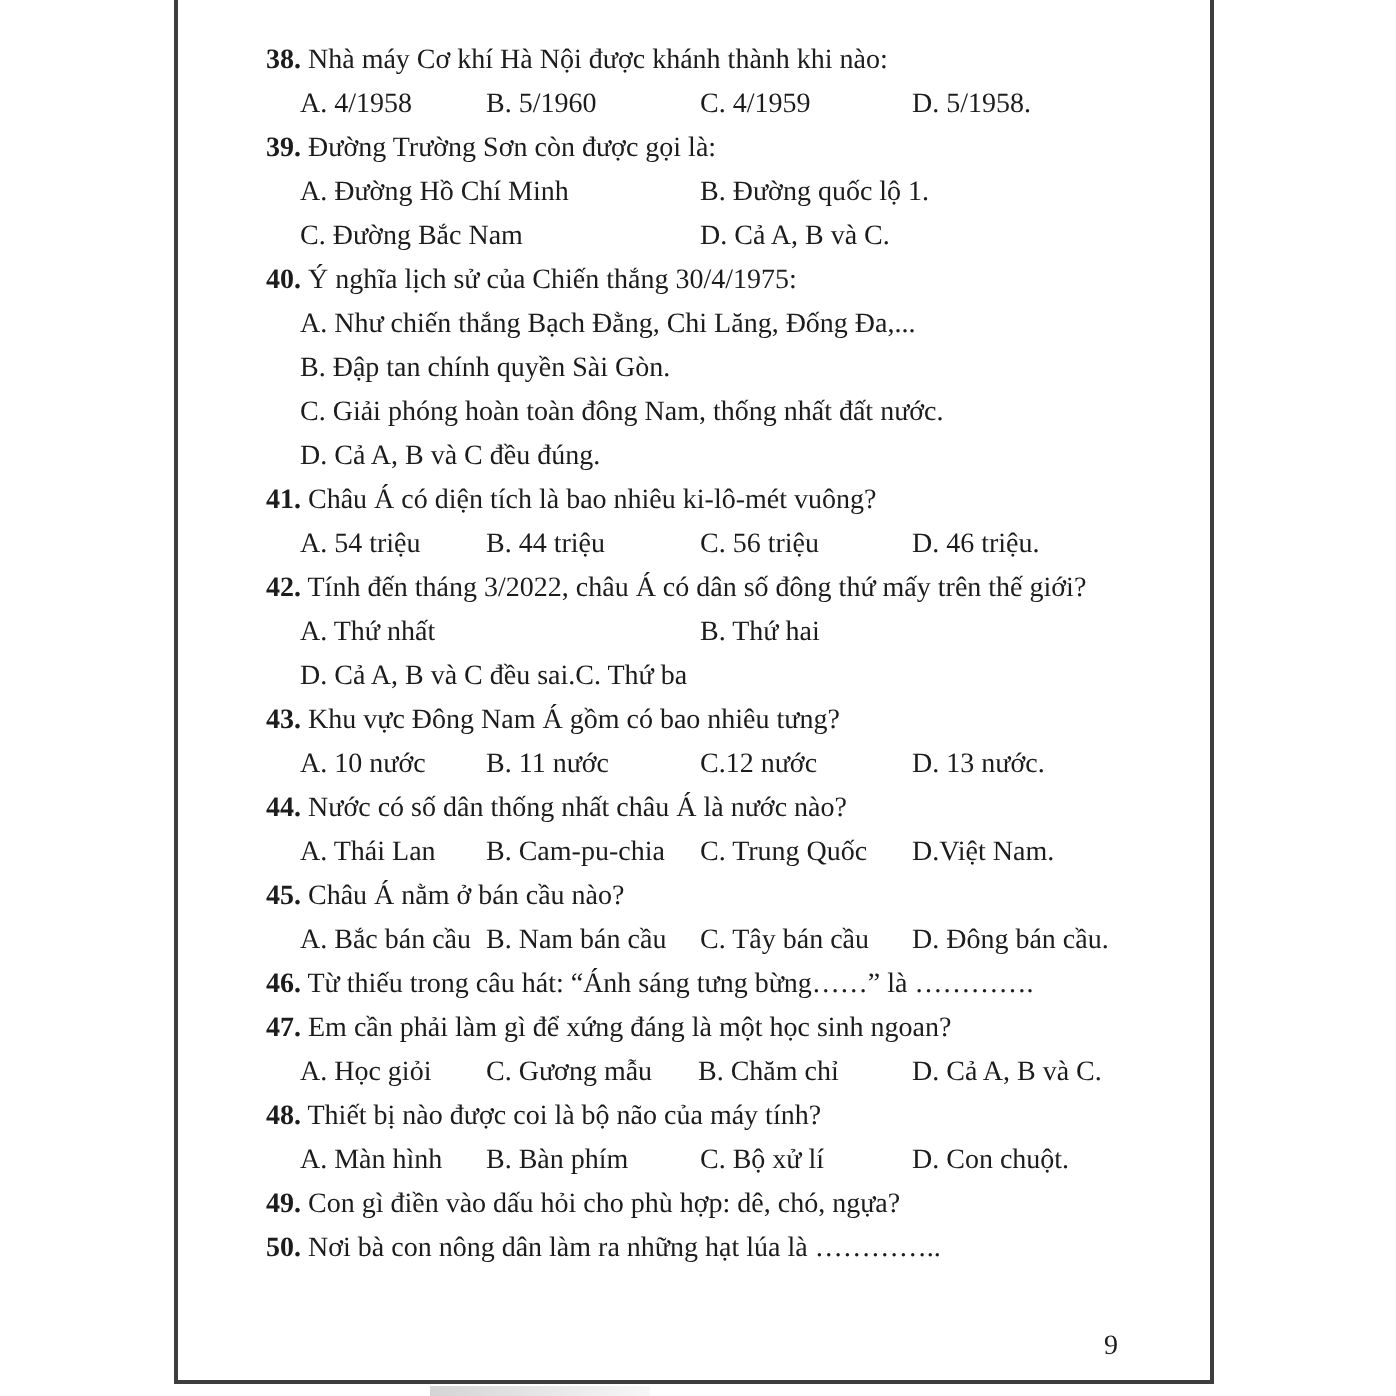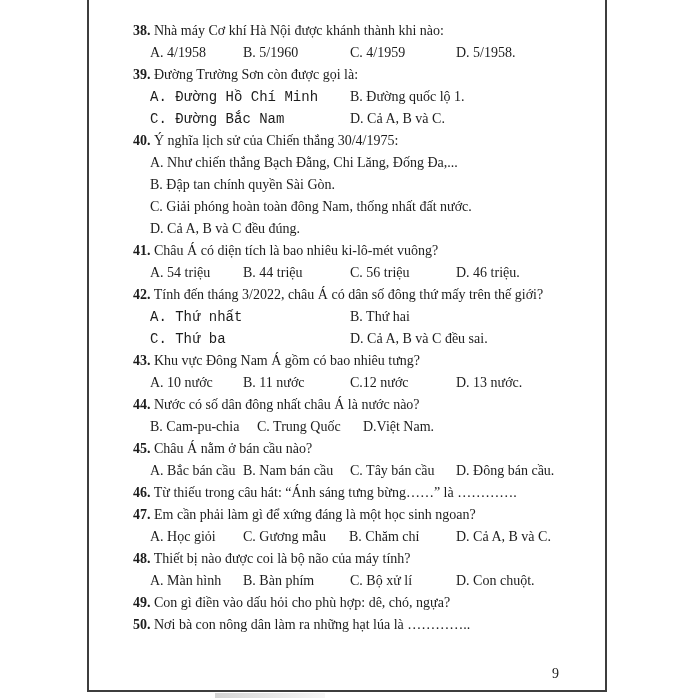--- a/index.html
+++ b/index.html
@@ -44,21 +44,21 @@
   .opt-row {
     line-height: 22px;
     padding-left: 17px;
     display: flex;
     white-space: nowrap;
   }
   .opt { display: inline-block; }
   .ca  { width: 93px;  flex: none; }
   .cb  { width: 107px; flex: none; }
   .cc  { width: 106px; flex: none; }
-  .cab { width: 200px; flex: none; font-family: Liberation Mono, monospace; }
+  .cab { width: 200px; flex: none; }
   .page-number {
     position: absolute;
     left: 552px;
     top: 666px;
     font-size: 14px;
     color: #1c1c1c;
   }
   .bottom-shadow {
     position: absolute;
     left: 215px;
@@ -110,32 +110,33 @@
         <span class="opt cb">B. 44 triệu</span>
         <span class="opt cc">C. 56 triệu</span>
         <span class="opt">D. 46 triệu.</span>
       </div>
       <div class="q-line"><span class="q-num">42.</span><span class="q-text"> Tính đến tháng 3/2022, châu Á có dân số đông thứ mấy trên thế giới?</span></div>
       <div class="opt-row">
         <span class="opt cab">A. Thứ nhất</span>
         <span class="opt">B. Thứ hai</span>
       </div>
       <div class="opt-row">
+        <span class="opt">D. Cả A, B và C đều sai.</span>
         <span class="opt cab">C. Thứ ba</span>
-        <span class="opt">D. Cả A, B và C đều sai.</span>
       </div>
       <div class="q-line"><span class="q-num">43.</span><span class="q-text"> Khu vực Đông Nam Á gồm có bao nhiêu tưng?</span></div>
       <div class="opt-row">
         <span class="opt ca">A. 10 nước</span>
         <span class="opt cb">B. 11 nước</span>
         <span class="opt cc">C.12 nước</span>
         <span class="opt">D. 13 nước.</span>
       </div>
-      <div class="q-line"><span class="q-num">44.</span><span class="q-text"> Nước có số dân đông nhất châu Á là nước nào?</span></div>
+      <div class="q-line"><span class="q-num">44.</span><span class="q-text"> Nước có số dân thống nhất châu Á là nước nào?</span></div>
       <div class="opt-row">
+        <span class="opt ca">A. Thái Lan</span>
         <span class="opt cb">B. Cam-pu-chia</span>
         <span class="opt cc">C. Trung Quốc</span>
         <span class="opt">D.Việt Nam.</span>
       </div>
       <div class="q-line"><span class="q-num">45.</span><span class="q-text"> Châu Á nằm ở bán cầu nào?</span></div>
       <div class="opt-row">
         <span class="opt ca">A. Bắc bán cầu</span>
         <span class="opt cb">B. Nam bán cầu</span>
         <span class="opt cc">C. Tây bán cầu</span>
         <span class="opt">D. Đông bán cầu.</span>

